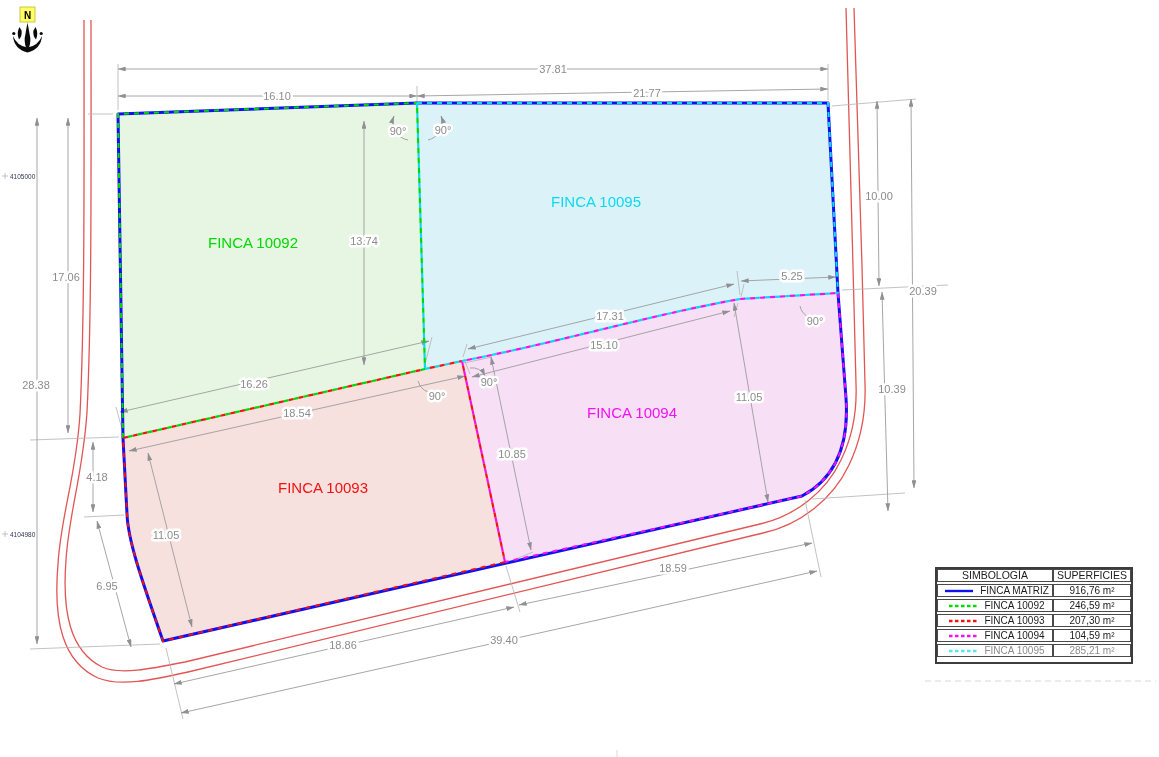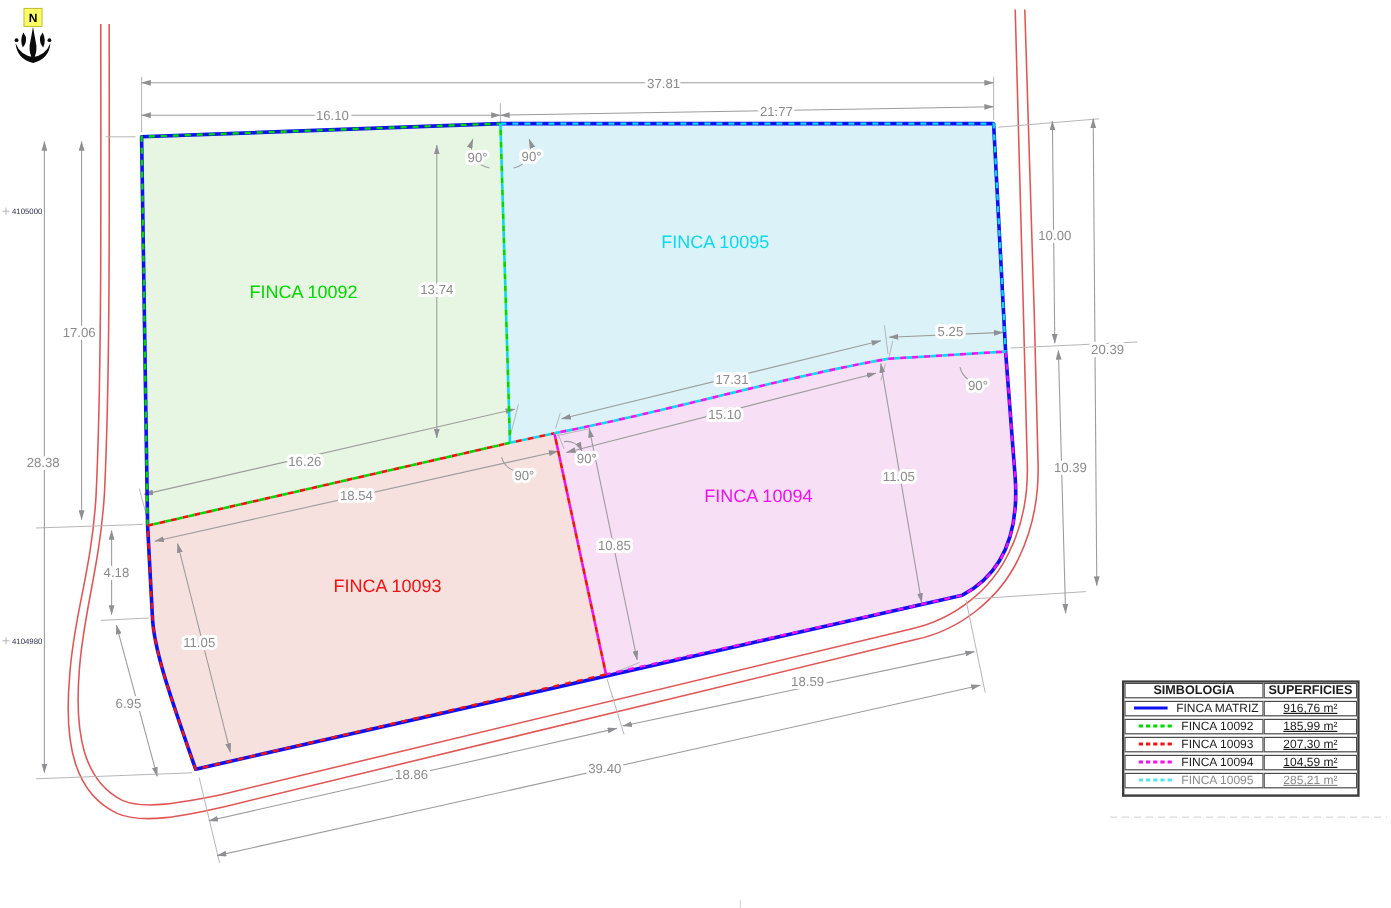--- a/index.html
+++ b/index.html
@@ -33,22 +33,22 @@
   .north-n{font-size:10px;font-weight:bold;fill:#000;text-anchor:middle;}
   .coord{font-size:6.5px;fill:#333355;}
 
   
   .legend{position:absolute;left:935px;top:567px;width:198px;height:97px;
           border:2px solid #3c3c3c;background:#fff;box-sizing:border-box;
           font-size:10px;color:#1c1c1c;}
   .legend table{border-collapse:separate;border-spacing:0 2px;width:100%;margin-top:-2px;}
   .legend th,.legend td{border:1px solid #4a4a4a;padding:0 3px;height:11px;line-height:11px;
                         background:#fff;white-space:nowrap;text-align:center;}
-  .legend th{font-weight:bold;text-align:center;font-size:10.5px;}
-  .legend td.area{text-align:center;text-decoration:underline;}
+  .legend th{font-weight:normal;text-align:center;font-size:10.5px;}
+  .legend td.area{text-align:center;}
   .legend td.sym{padding-left:6px;}
   .legend .sw{display:inline-block;vertical-align:middle;margin-right:6px;}
   .legend tr.muted td{color:#8c8c8c;}
 </style>
 </head>
 <body>
 
 <div id="canvas">
 
 <svg id="plan" width="1159" height="757" viewBox="0 0 1159 757">
@@ -230,21 +230,21 @@
           </svg><span>FINCA MATRIZ</span>
         </td>
         <td class="area">916,76 m²</td>
       </tr>
       <tr>
         <td class="sym">
           <svg class="sw" width="30" height="6">
             <line x1="1" y1="3" x2="29" y2="3" stroke-width="2.4" stroke-dasharray="3.5 2.5" stroke="#00d900"></line>
           </svg><span>FINCA 10092</span>
         </td>
-        <td class="area">185,99 m²</td>
+        <td class="area">246,59 m²</td>
       </tr>
       <tr>
         <td class="sym">
           <svg class="sw" width="30" height="6">
             <line x1="1" y1="3" x2="29" y2="3" stroke-width="2.4" stroke-dasharray="3.5 2.5" stroke="#f21212"></line>
           </svg><span>FINCA 10093</span>
         </td>
         <td class="area">207,30 m²</td>
       </tr>
       <tr>

